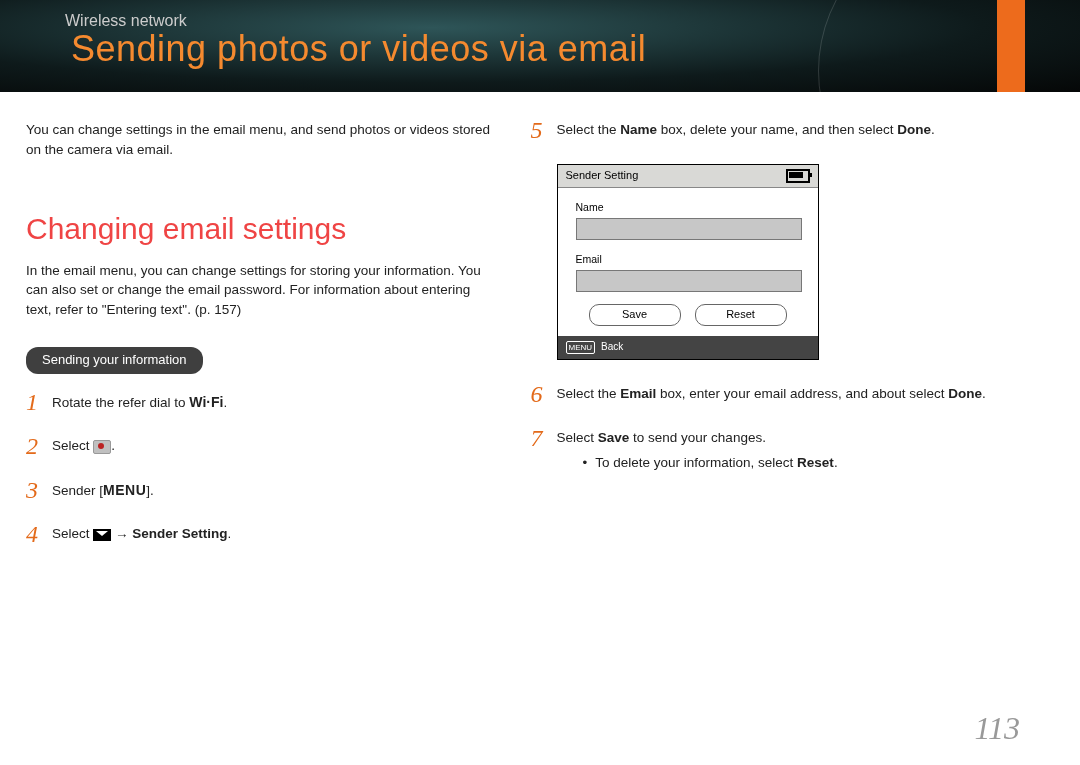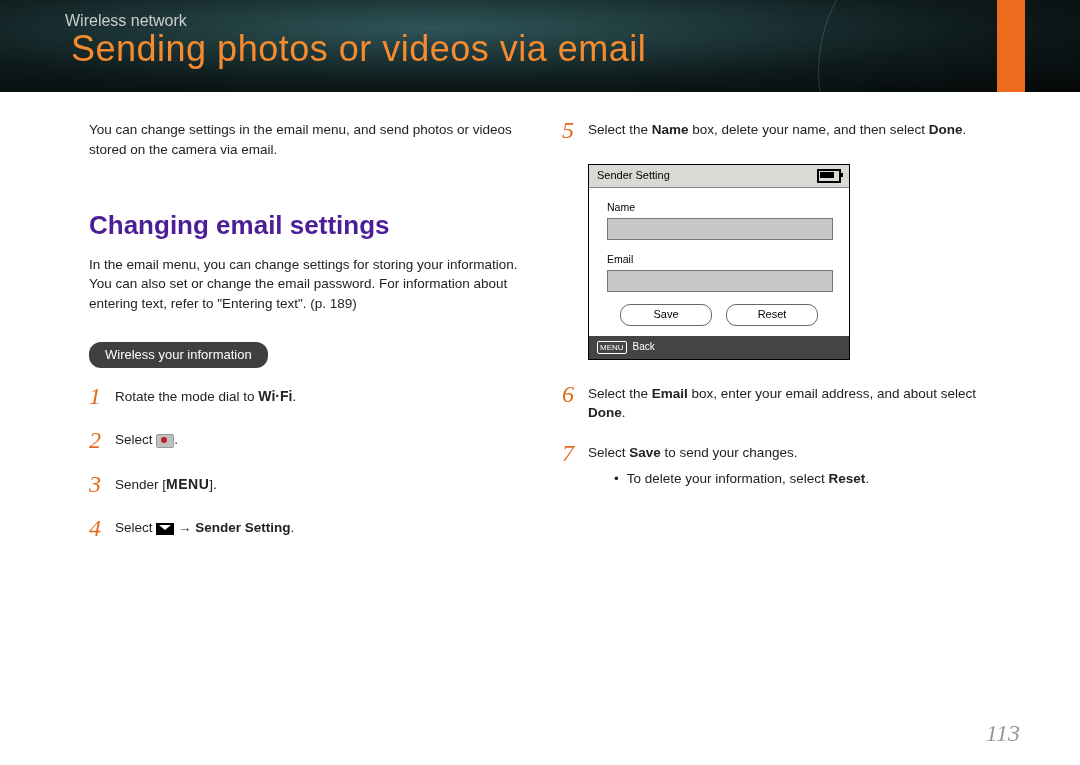--- a/index.html
+++ b/index.html
@@ -49,38 +49,37 @@
     font-weight: 300;
     color:#f58a2f;
     position:absolute;
     top:28px;
     left:71px;
     font-family: "Arial Narrow", Arial, sans-serif;
     letter-spacing:0.5px;
   }
   .content {
     display:flex;
-    padding: 28px 55px 0 65px;
+    padding: 28px 55px 0 26px;
     font-size: 13.5px;
     line-height: 1.45;
-    margin-left: 24px;
   }
   .col {
     flex:1;
     padding-right: 25px;
   }
   .col + .col { padding-left:10px; }
   .intro {
     color:#222;
     margin-bottom: 48px;
   }
   .h2 {
-    font-size: 26px;
-    color:#4c1d95;
-    font-weight:700;
+    font-size: 30px;
+    color:#ef4444;
+    font-weight:400;
     margin-bottom:10px;
   }
   .para {
     margin-bottom: 28px;
   }
   .pill {
     display:inline-block;
     background:#3f3f3f;
     color:#fff;
     font-size:13px;
@@ -239,44 +238,44 @@
   .bullet::before{
     content:"•";
     margin-right:8px;
   }
   .page-num {
     position:absolute;
     bottom:18px;
     right:60px;
     font-family:"Times New Roman", serif;
     font-style:italic;
-    font-size:24px;
+    font-size:32px;
     color:#999;
   }
 </style>
 </head>
 <body>
 
 <div class="header">
   <div class="orange-bar"></div>
   <div class="breadcrumb">Wireless network</div>
   <div class="title">Sending photos or videos via email</div>
 </div>
 
 <div class="content">
   <div class="col">
     <div class="intro">You can change settings in the email menu, and send photos or videos stored on the camera via email.</div>
     <div class="h2">Changing email settings</div>
-    <div class="para">In the email menu, you can change settings for storing your information. You can also set or change the email password. For information about entering text, refer to "Entering text". (p. 189)</div>
-    <div class="pill">Wireless your information</div>
+    <div class="para">In the email menu, you can change settings for storing your information. You can also set or change the email password. For information about entering text, refer to "Entering text". (p. 157)</div>
+    <div class="pill">Sending your information</div>
 
     <div class="step">
       <div class="step-num">1</div>
       <div class="step-body">
-        <span>Rotate the mode dial to </span><span class="icon-wifi">Wi·Fi</span><span>.</span>
+        <span>Rotate the refer dial to </span><span class="icon-wifi">Wi·Fi</span><span>.</span>
       </div>
     </div>
 
     <div class="step">
       <div class="step-num">2</div>
       <div class="step-body">
         <span>Select </span><span class="icon-email"></span><span>.</span>
       </div>
     </div>
 

